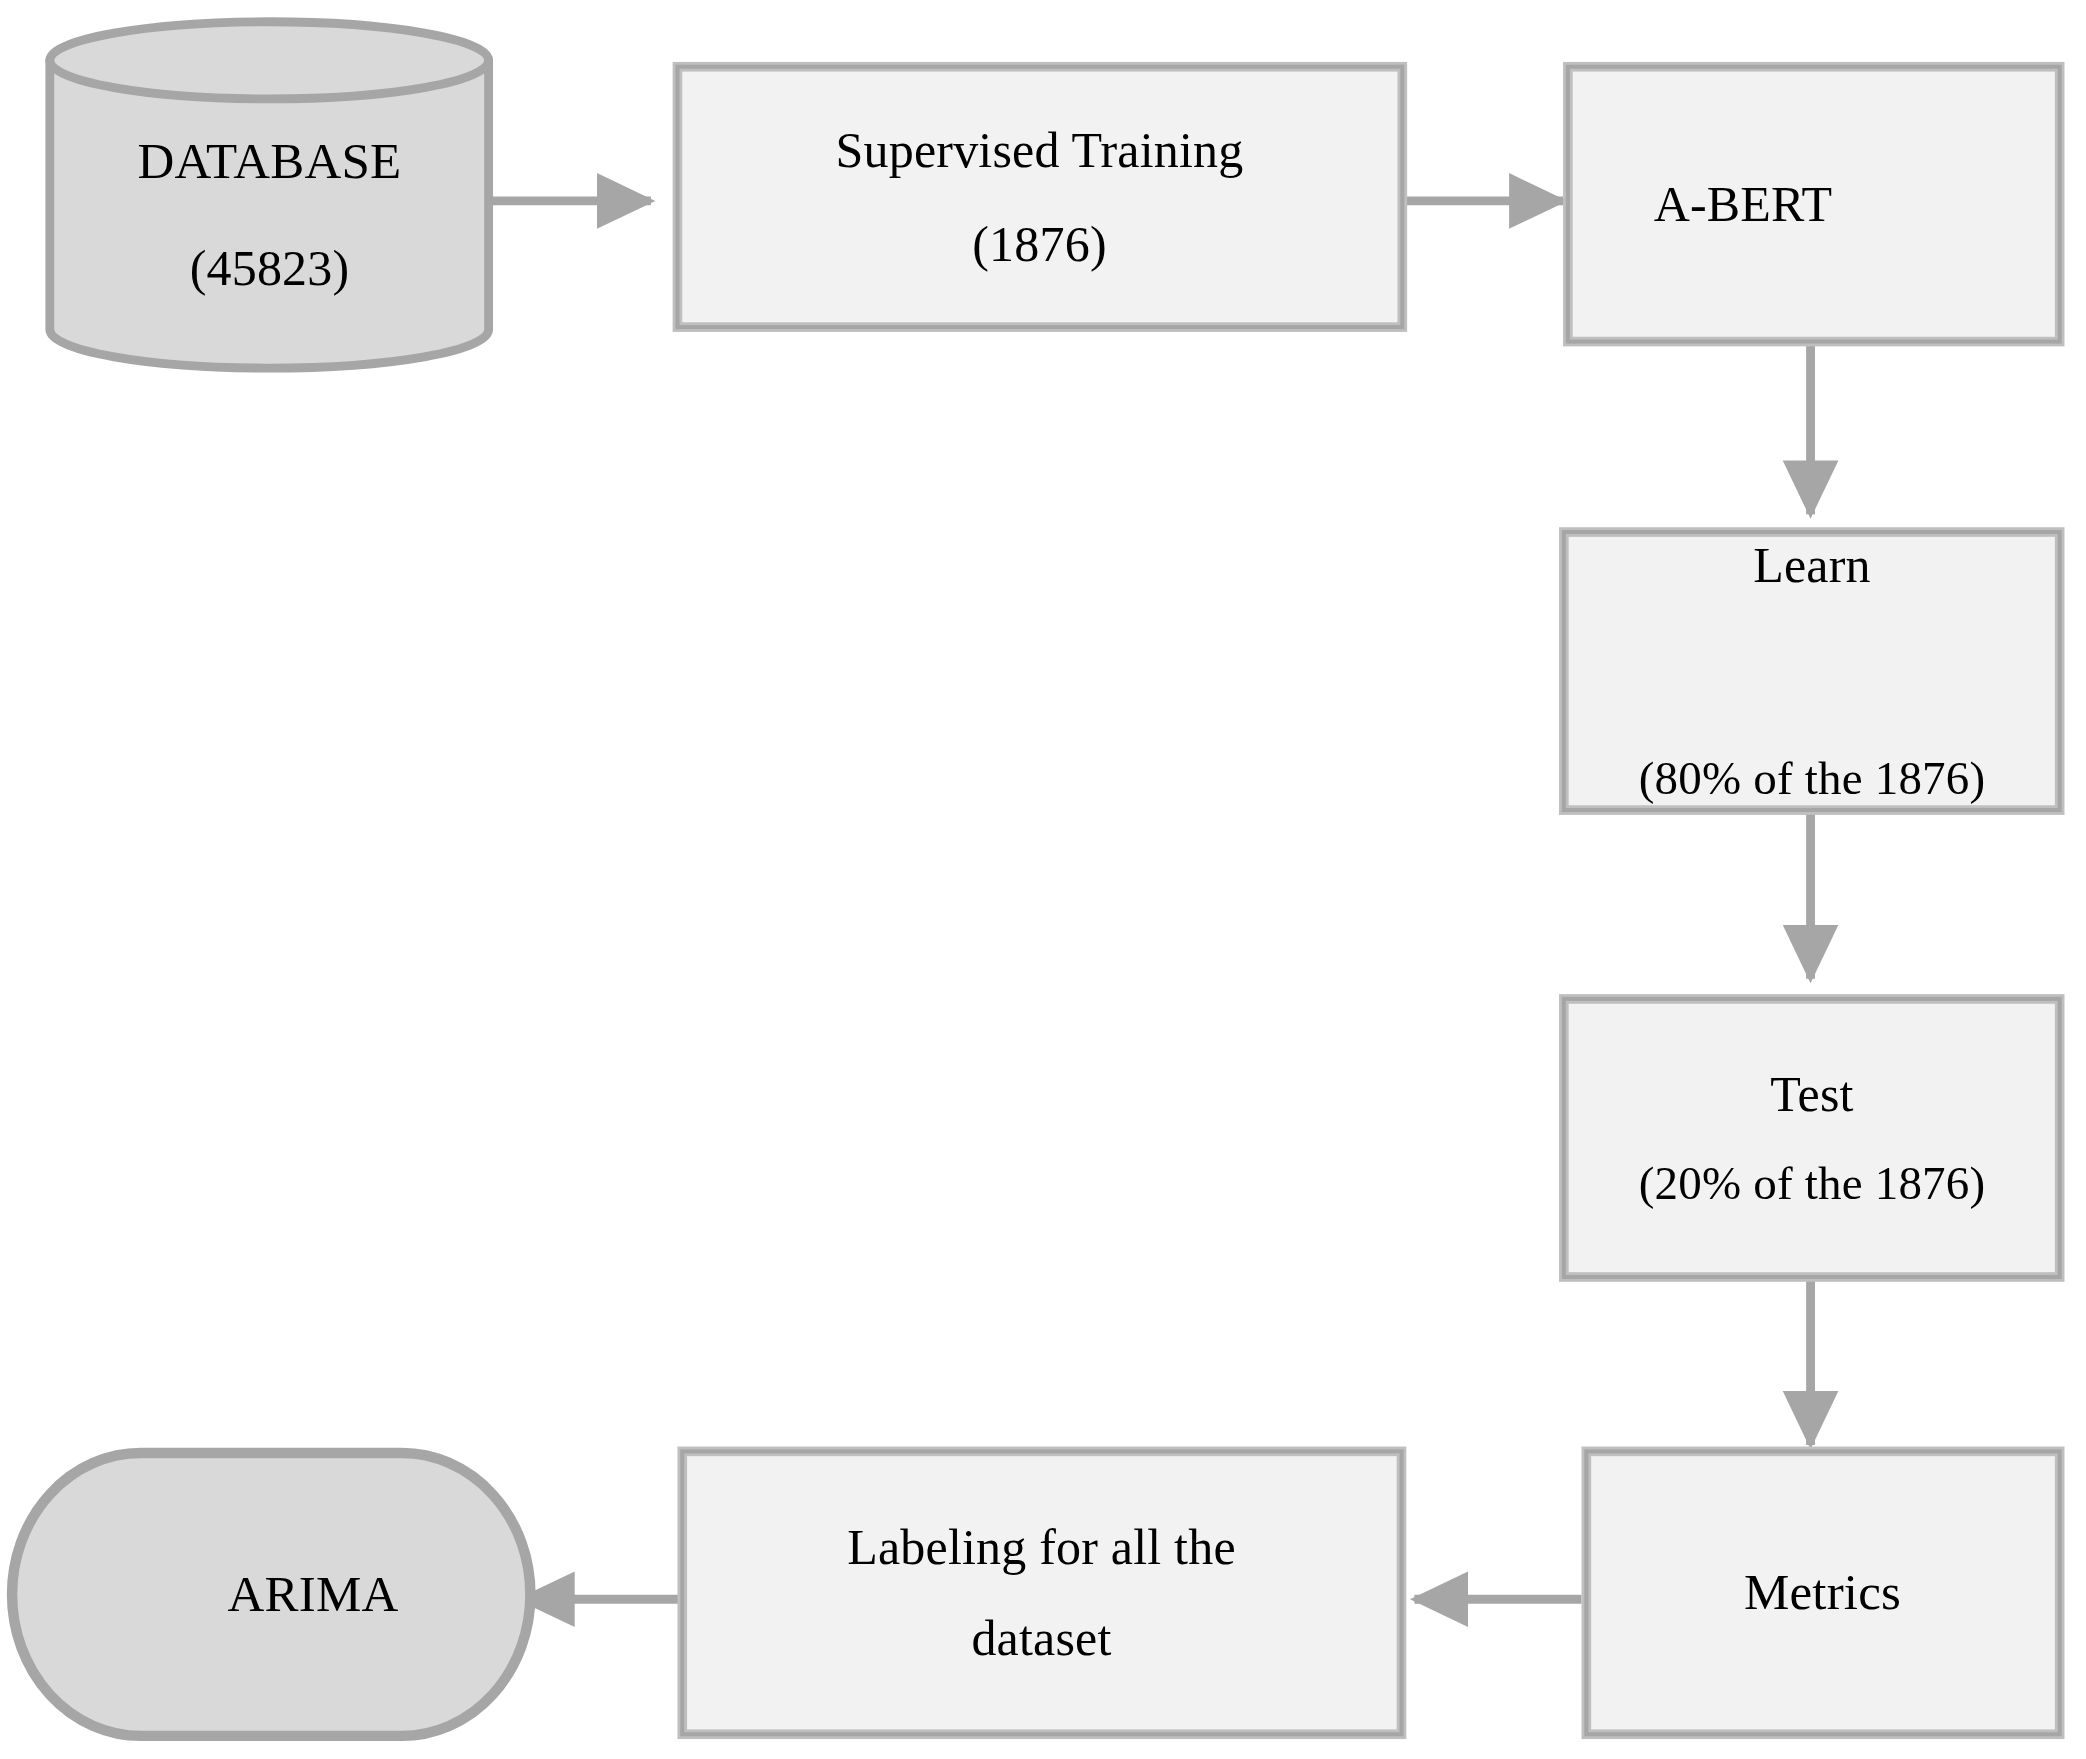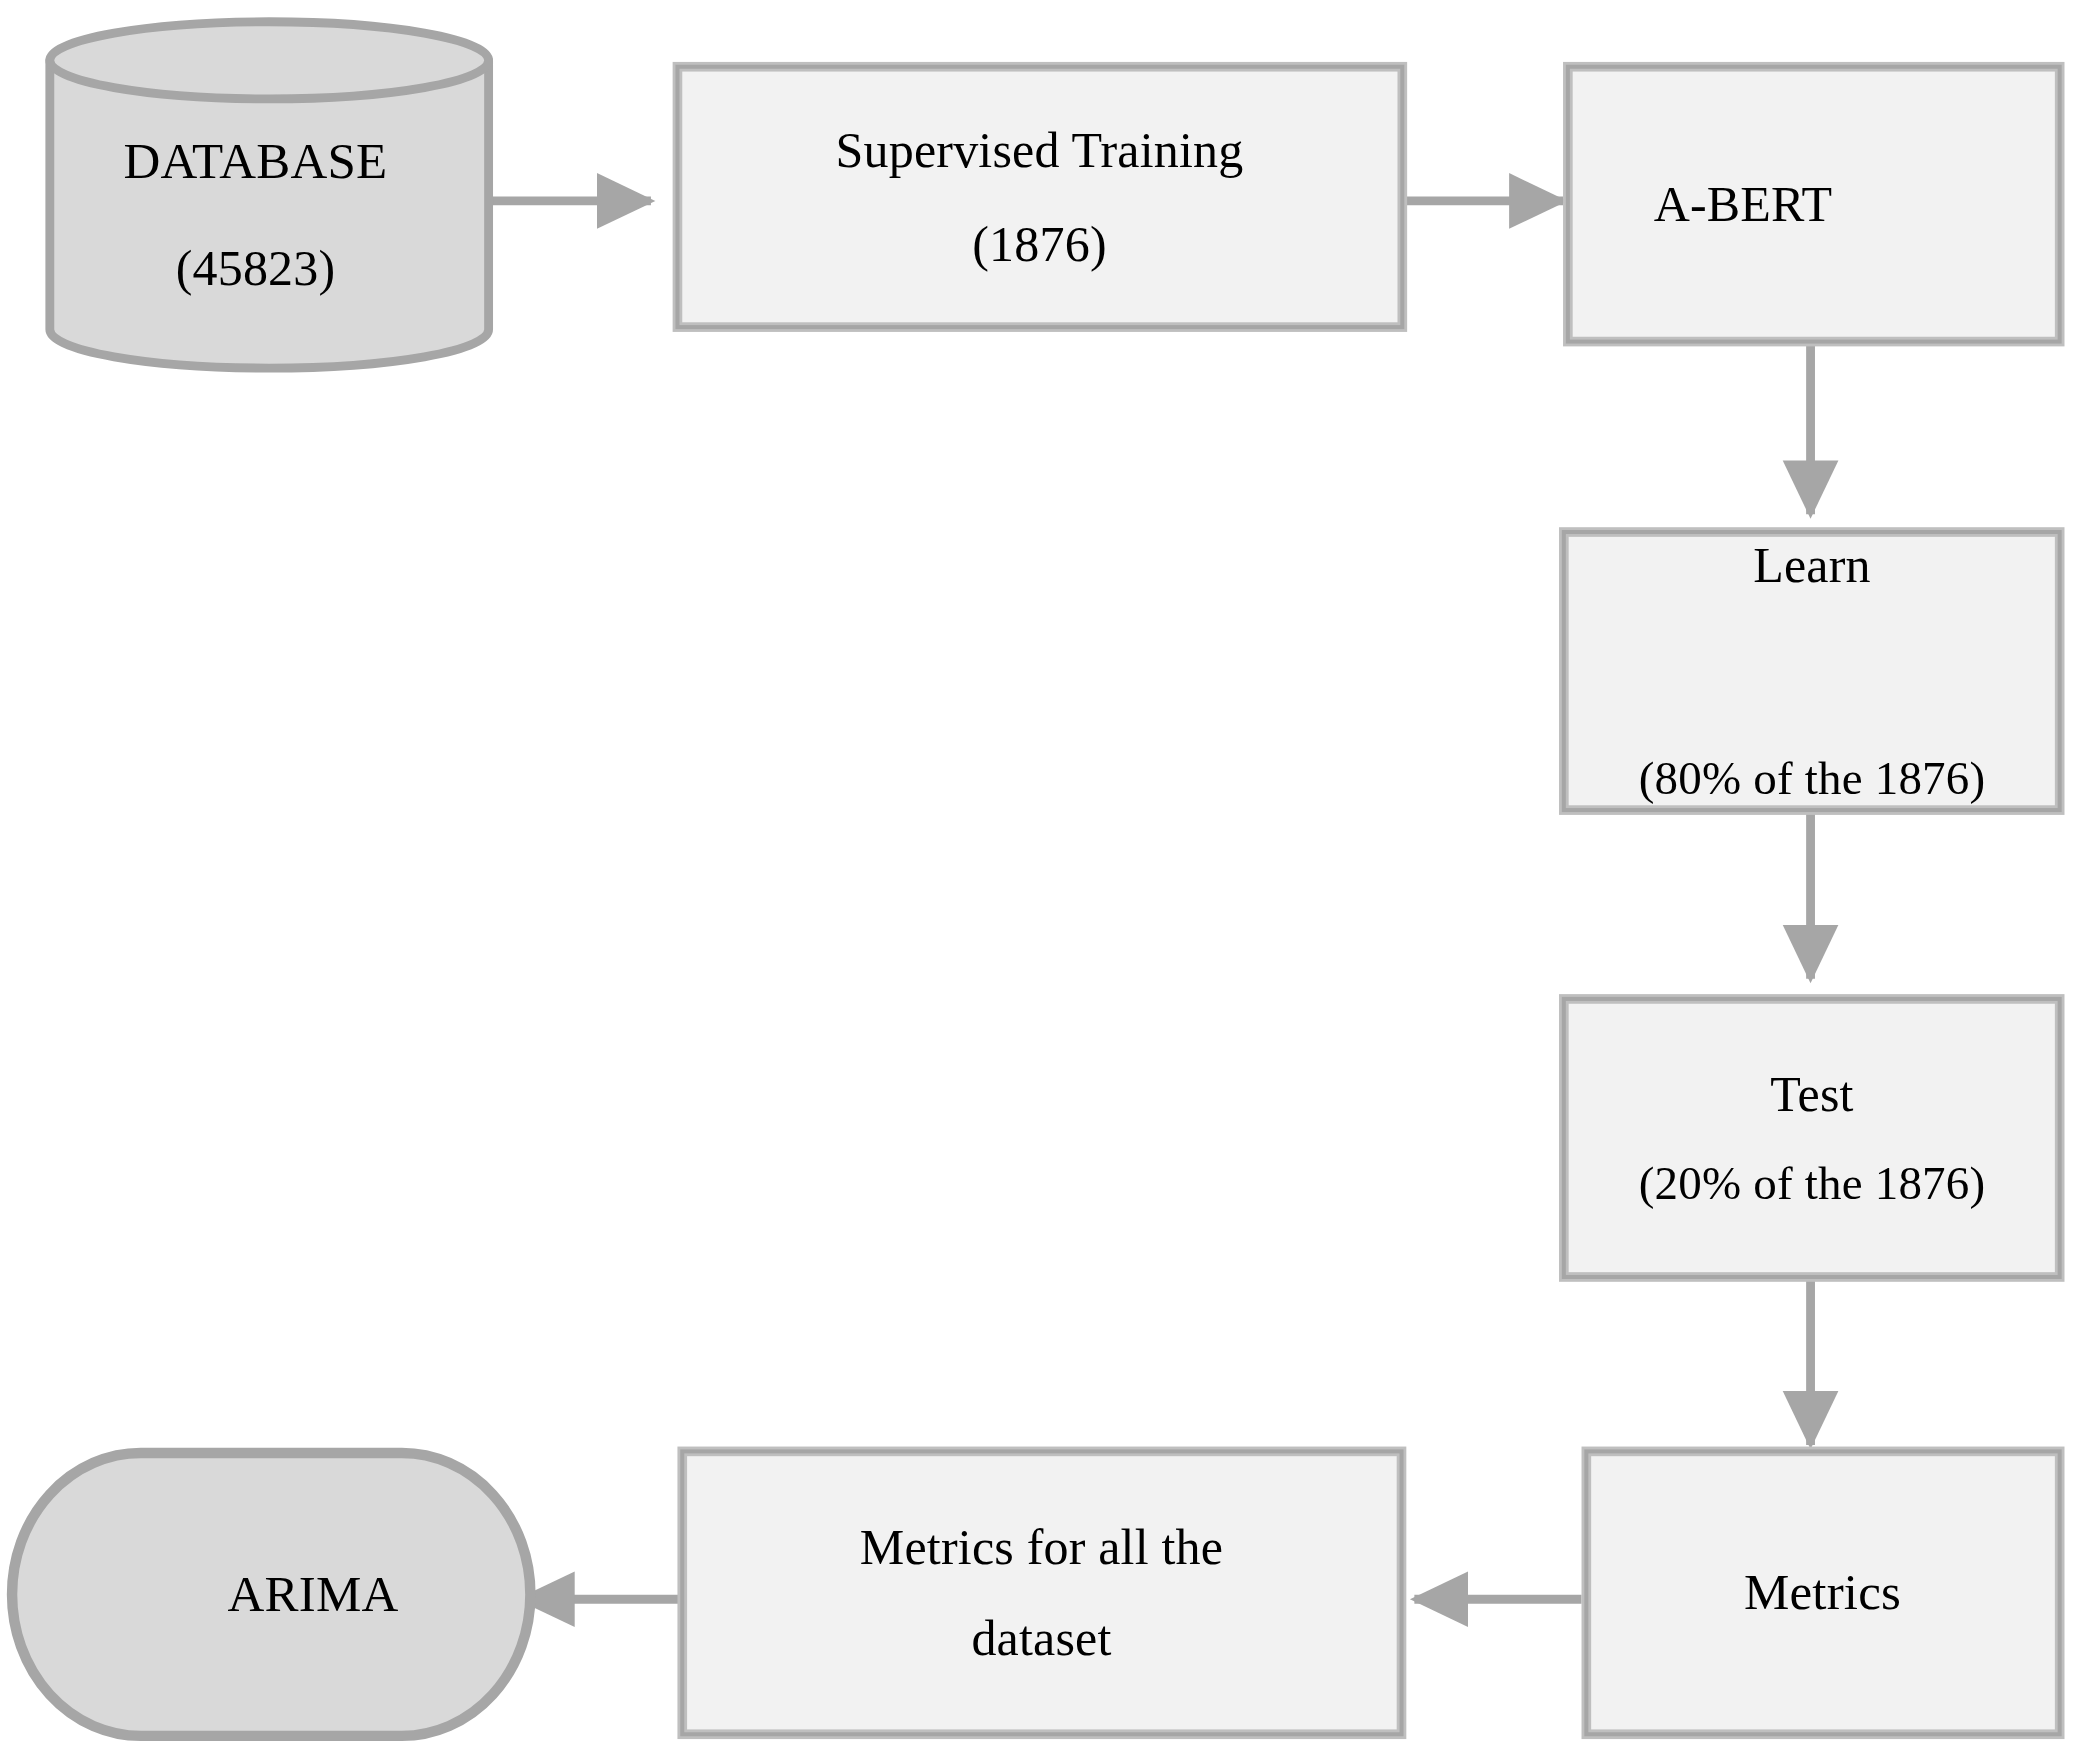--- a/index.html
+++ b/index.html
@@ -114,21 +114,21 @@
 
     <g>
       <path d="M 175,1808
                L 500,1808
                A 160,176 0 0 1 500,2160
                L 175,2160
                A 160,176 0 0 1 175,1808 Z" fill="#d9d9d9" stroke="#a6a6a6" stroke-width="13" stroke-linejoin="round"></path>
     </g>
   </svg>
 
-  <div class="node-label" style="left:36px; top:76px; width:439px; height:277px;align-items:center;">
+  <div class="node-label" style="left:50px; top:76px; width:439px; height:277px;align-items:center;">
     <span class="ln plain t-64">DATABASE</span>
     <span class="ln plain t-62" style="margin-top:39px;">(45823)</span>
   </div>
 
   <div class="node-label" style="left:677px; top:67px; width:725px; height:260px;">
     <span class="ln bold t-62">Supervised Training</span>
     <span class="ln bold t-62" style="margin-top:27px;">(1876)</span>
   </div>
 
   <div class="node-label" style="left:1497px; top:67px; width:492px; height:275px;">
@@ -143,21 +143,21 @@
   <div class="node-label" style="left:1564px; top:999px; width:496px; height:278px;">
     <span class="ln bold t-62">Test</span>
     <span class="ln plain t-58" style="margin-top:24px;">(20% of the 1876)</span>
   </div>
 
   <div class="node-label" style="left:1586px; top:1451px; width:473px; height:283px;">
     <span class="ln bold t-64">Metrics</span>
   </div>
 
   <div class="node-label" style="left:682px; top:1451px; width:719px; height:283px;">
-    <span class="ln bold t-62">Metrics for all the</span>
+    <span class="ln bold t-62">Labeling for all the</span>
     <span class="ln bold t-62" style="margin-top:24px;">dataset</span>
   </div>
 
   <div class="node-label" style="left:96px; top:1453px; width:434px; height:283px;">
     <span class="ln plain t-64">ARIMA</span>
   </div>
 
   <div class="hit" style="left:50px; top:22px; width:439px; height:370px;"></div>
   <div class="hit" style="left:677px; top:67px; width:725px; height:260px;"></div>
   <div class="hit" style="left:1568px; top:67px; width:492px; height:275px;"></div>

